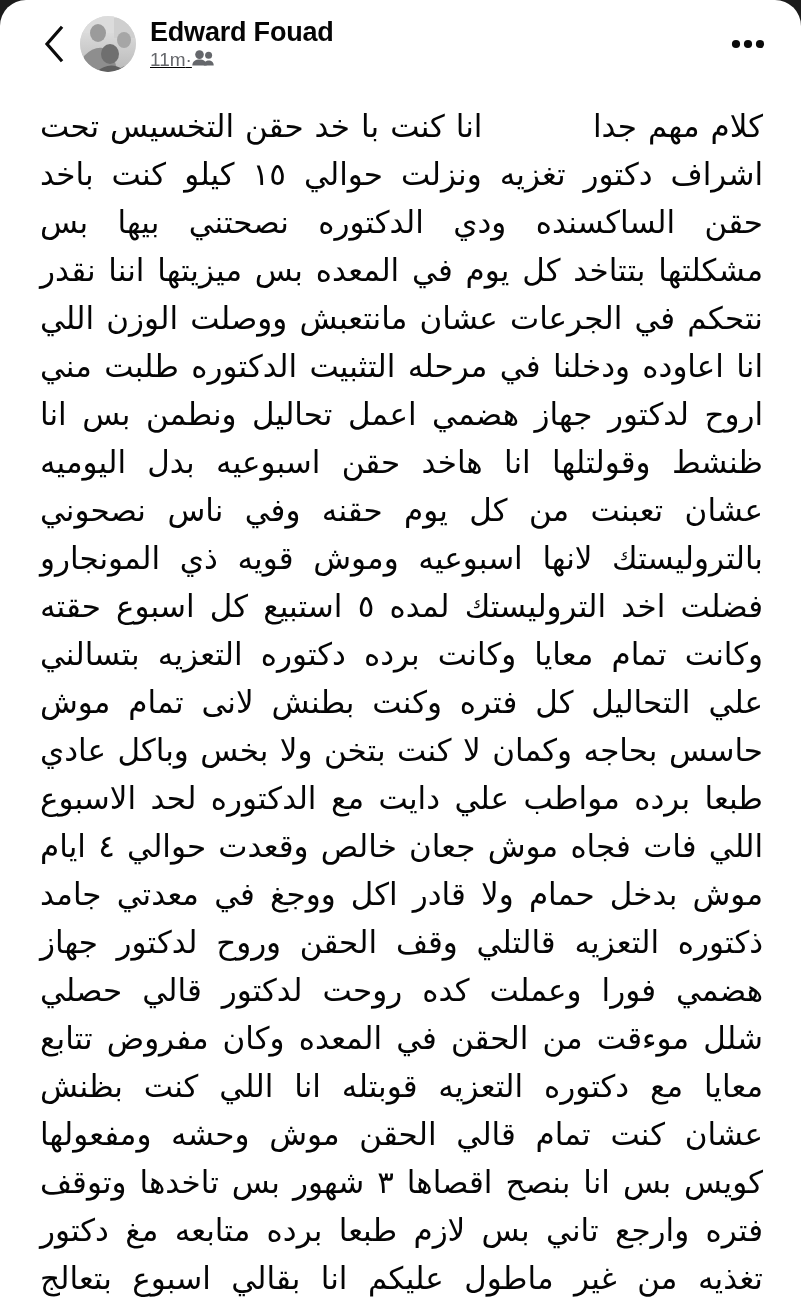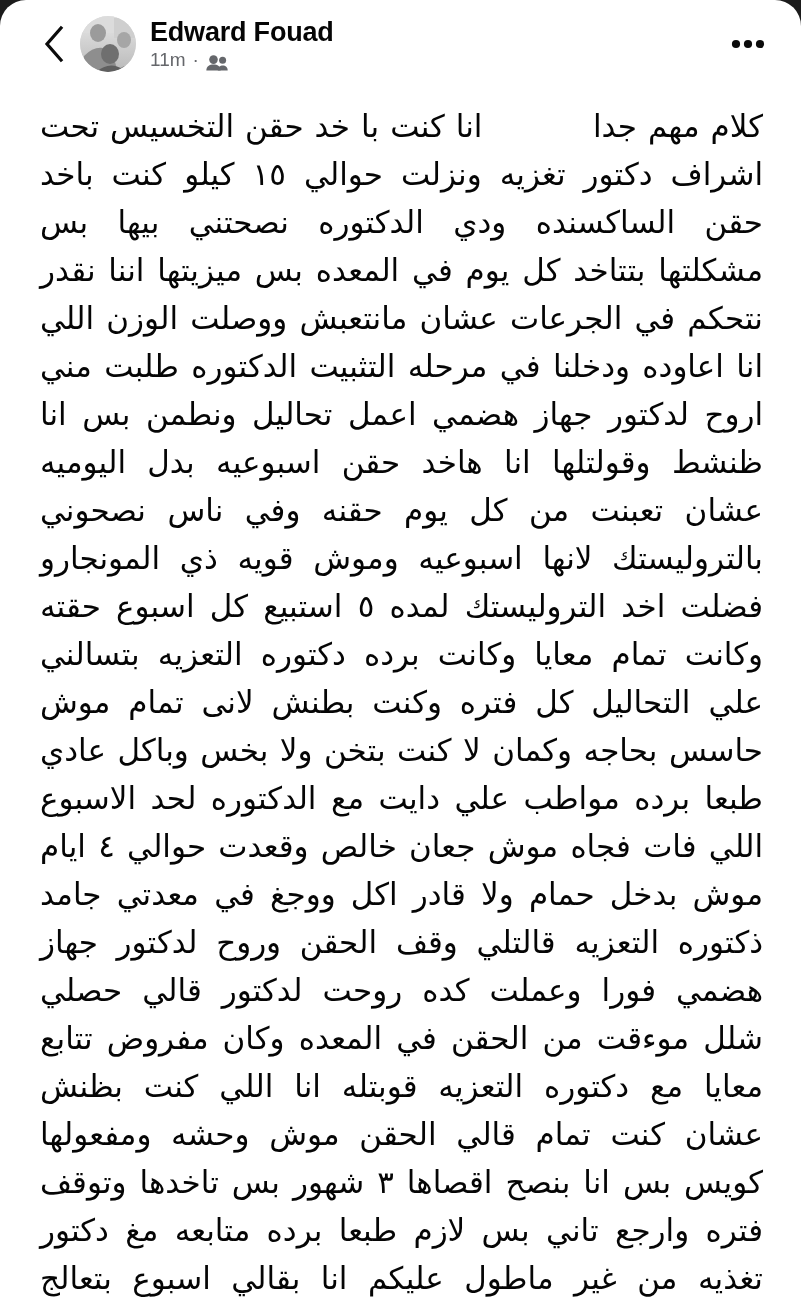--- a/index.html
+++ b/index.html
@@ -80,23 +80,23 @@
   .author-name {
     font-size: 27px;
     font-weight: bold;
     color: #050505;
     line-height: 1.12;
     letter-spacing: -0.2px;
     white-space: nowrap;
   }
   .post-meta {
     display: flex;
-    align-items: flex-end;
-    gap: 7px;
+    align-items: flex-start;
     margin-top: 3px;
+    text-decoration: underline;
   }
   .post-time {
     font-size: 19px;
     color: #65676b;
     line-height: 1.1;
   }
   .meta-dot {
     font-size: 19px;
     color: #65676b;
     line-height: 1.1;

